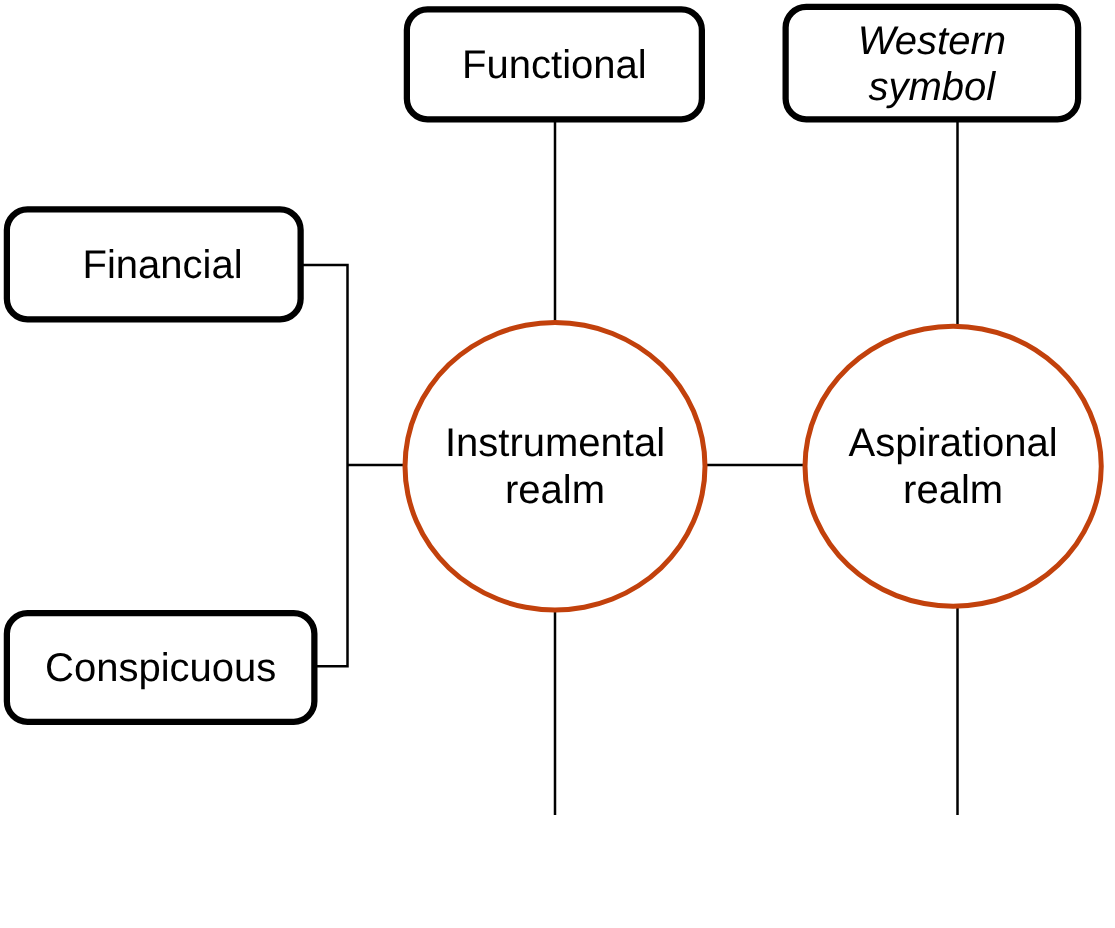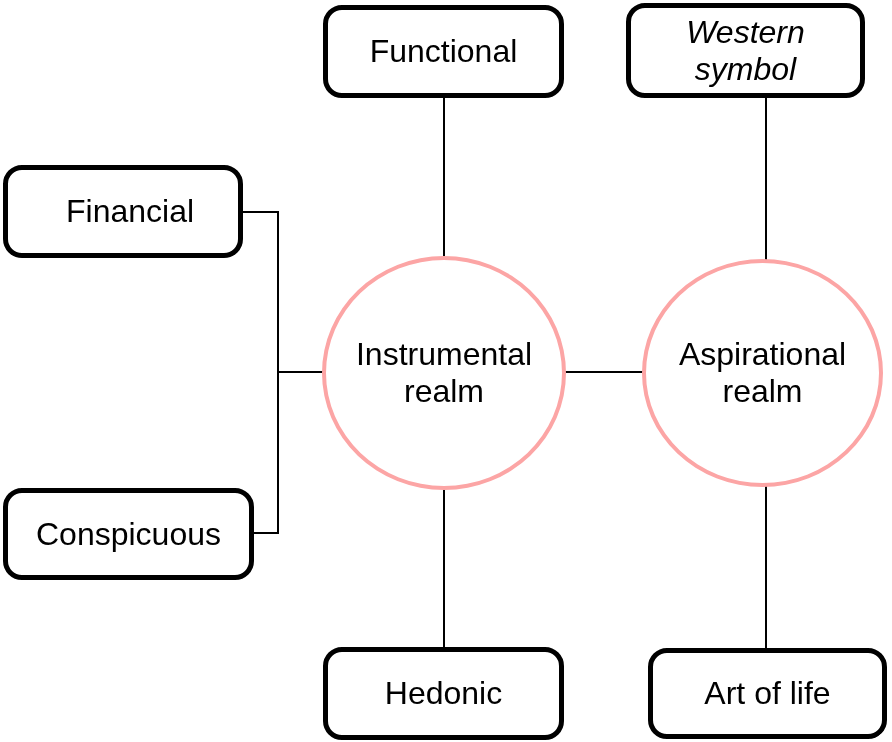--- a/index.html
+++ b/index.html
@@ -37,21 +37,21 @@
     align-items: center;
     justify-content: center;
     text-align: center;
     font-size: 32px;
   }
   .box {
     border: 5px solid #000000;
     border-radius: 19px;
   }
   .circle {
-    border: 4px solid #fca5a5;
+    border: 4px solid #c2410c;
     border-radius: 50%;
   }
   .label {
     white-space: pre-line;
     line-height: 1.15;
   }
 </style>
 </head>
 <body>
 
@@ -84,27 +84,21 @@
   </div>
 
   <div class="node box" style="left:3px; top:165px; width:240px; height:93px;padding-left:14px;">
     <span class="label">Financial</span>
   </div>
 
   <div class="node box" style="left:3px; top:488px; width:251px; height:92px;">
     <span class="label">Conspicuous</span>
   </div>
 
-  <div class="node box" style="left:323px; top:647px; width:241px; height:93px;">
-    <span class="label">Hedonic</span>
-  </div>
 
-  <div class="node box" style="left:648px; top:648px; width:239px; height:91px;">
-    <span class="label">Art of life</span>
-  </div>
 
   <div class="node circle" style="left:322px; top:256px; width:244px; height:234px;">
     <span class="label">Instrumental
 realm</span>
   </div>
 
   <div class="node circle" style="left:642px; top:259px; width:241px; height:228px;">
     <span class="label">Aspirational
 realm</span>
   </div>

